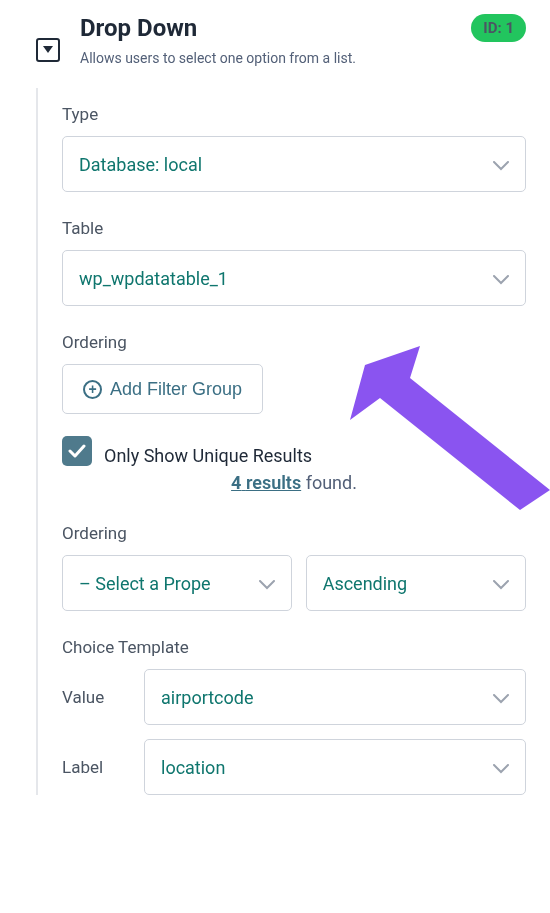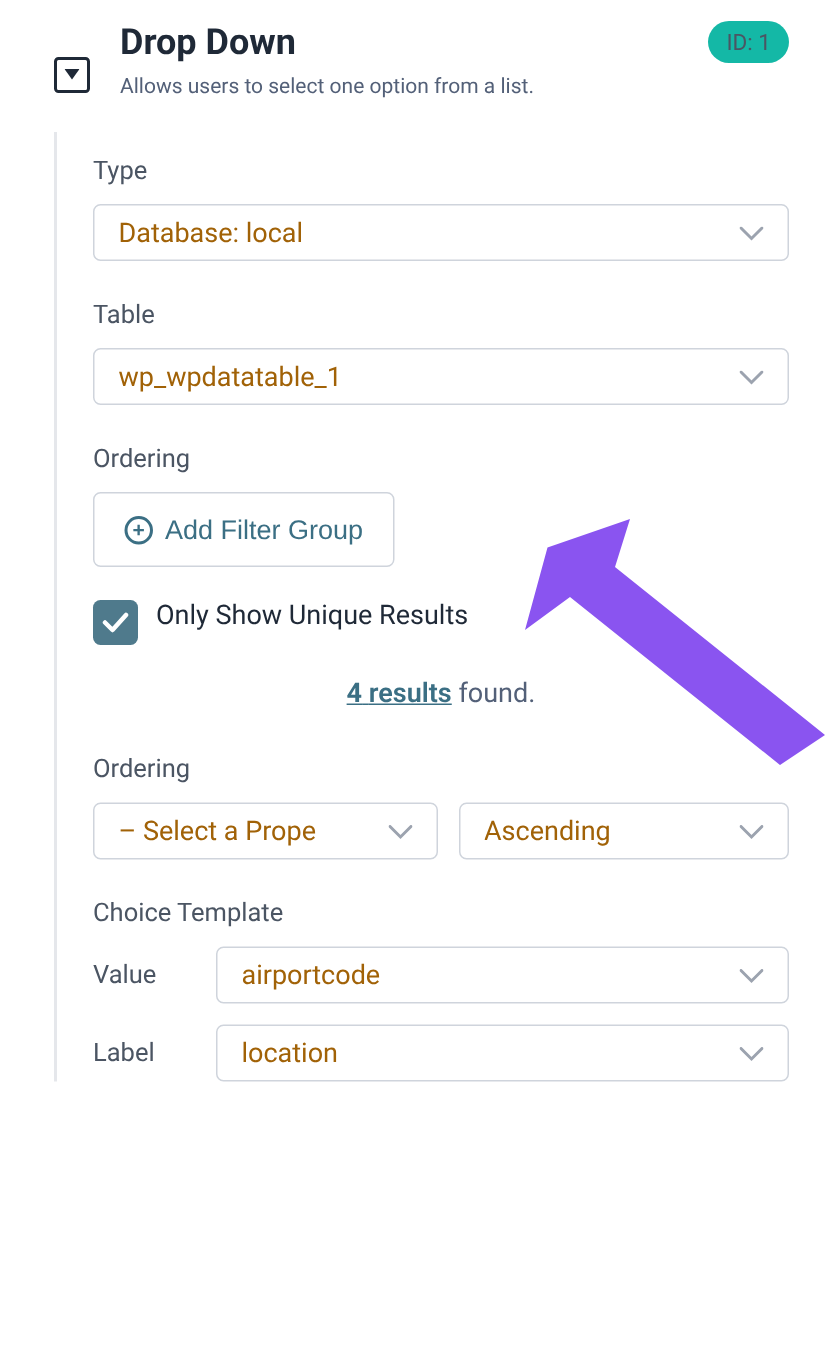--- a/index.html
+++ b/index.html
@@ -37,24 +37,24 @@
     align-items: center;
     justify-content: space-between;
     margin-bottom: 6px;
   }
   .title {
     font-size: 24px;
     font-weight: 700;
     color: #1f2937;
   }
   .id-badge {
-    background: #14b8a6;
+    background: #22c55e;
     color: #4b5563;
     font-size: 15px;
-    font-weight: 400;
+    font-weight: 700;
     padding: 5px 12px;
     border-radius: 16px;
   }
   .description {
     font-size: 14px;
     color: #536078;
     line-height: 1.45;
     max-width: 320px;
   }
 
@@ -67,30 +67,30 @@
   .field-group { margin-bottom: 26px; }
   .label {
     font-size: 17px;
     color: #4b5563;
     margin-bottom: 12px;
     display: block;
   }
 
   .select {
     width: 100%;
-    height: 38px;
+    height: 56px;
     border: 1px solid #cfd4dc;
     border-radius: 5px;
     background: #fff;
     display: flex;
     align-items: center;
     justify-content: space-between;
     padding: 0 16px;
     font-size: 18px;
-    color: #a16207;
+    color: #0f766e;
     cursor: pointer;
   }
   .select .chev { color: #9ca3af; }
 
   .filter-btn {
     display: inline-flex;
     align-items: center;
     gap: 8px;
     height: 50px;
     padding: 0 20px;
@@ -105,24 +105,24 @@
   .plus-circ {
     width: 19px; height: 19px;
     border: 2px solid #3b6f84;
     border-radius: 50%;
     display: flex; align-items: center; justify-content: center;
     font-size: 14px; line-height: 1; font-weight: 700;
   }
 
   .checkbox-row {
     display: flex;
-    align-items: flex-start;
+    align-items: flex-end;
     gap: 12px;
     margin-top: 22px;
-    margin-bottom: 22px;
+    margin-bottom: 6px;
   }
   .checkbox {
     width: 30px; height: 30px;
     background: #4f7a8c;
     border-radius: 5px;
     display: flex; align-items: center; justify-content: center;
     cursor: pointer;
   }
   .checkbox svg { display: block; }
   .checkbox-label { font-size: 18px; color: #1f2937; }

